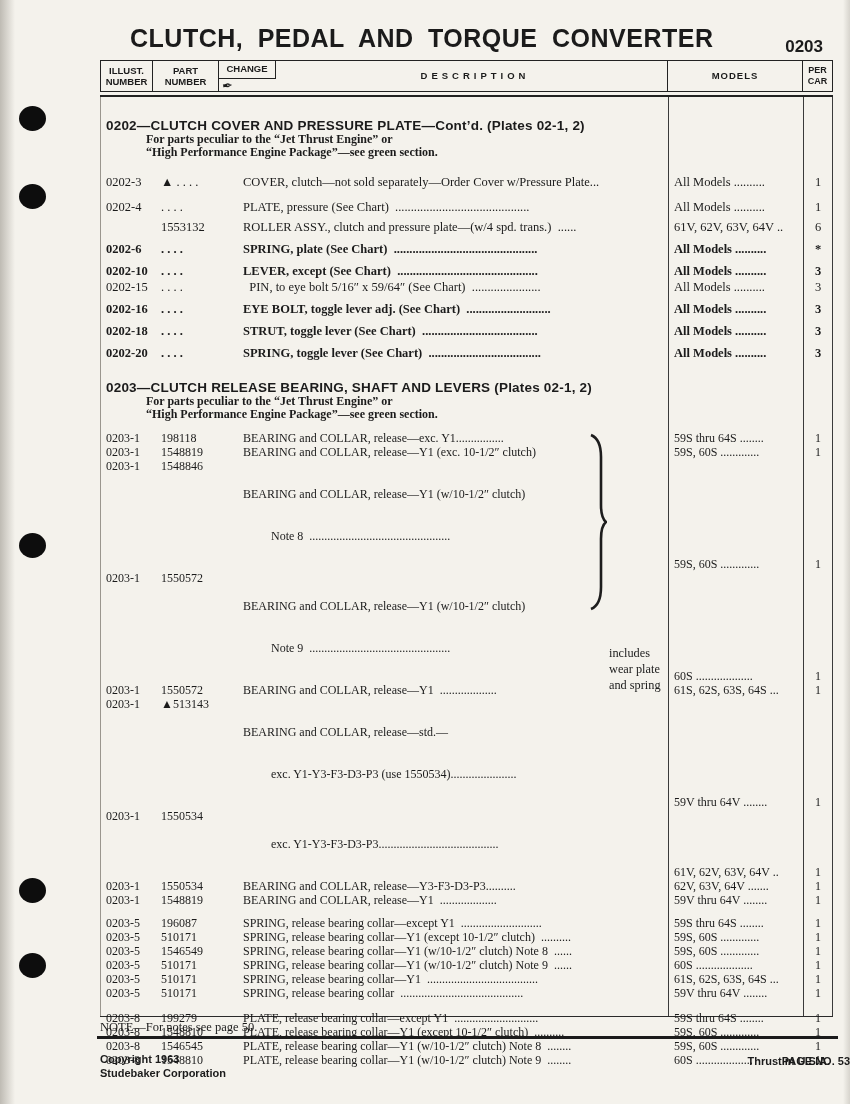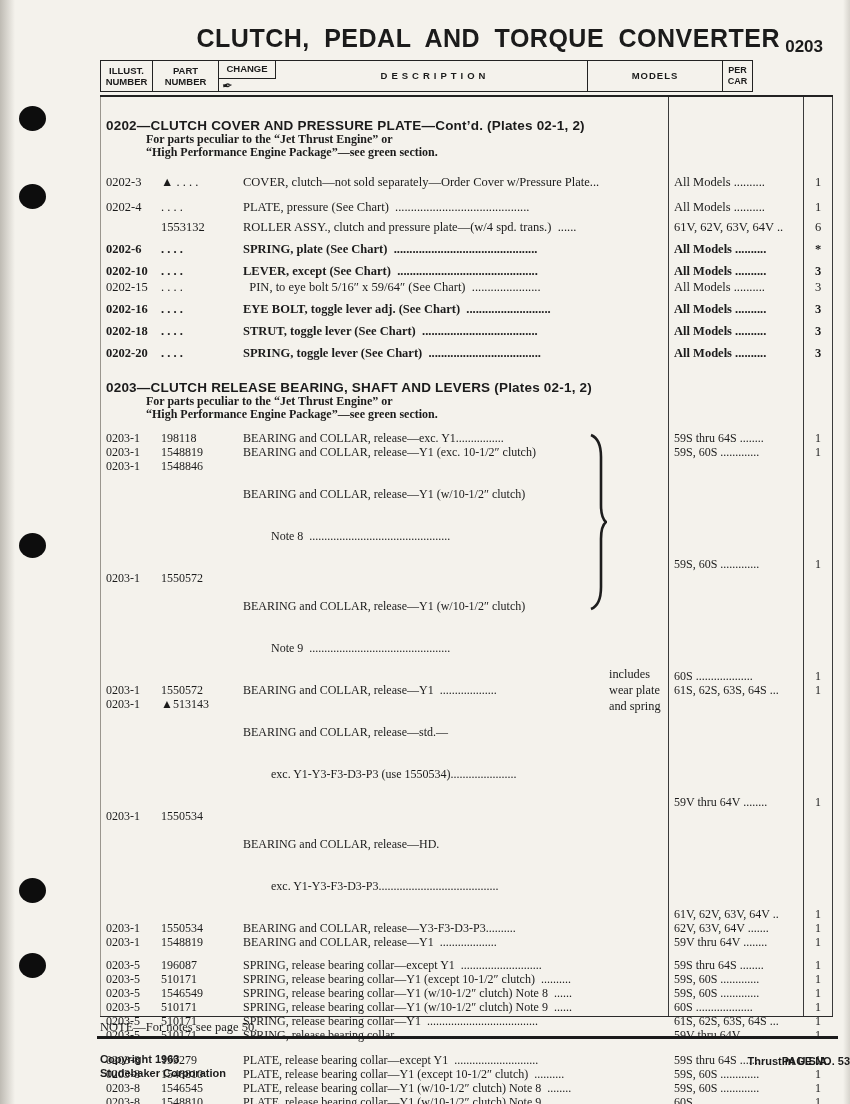--- a/index.html
+++ b/index.html
@@ -8,32 +8,32 @@
     color:#1b1b1b;
     background:
       linear-gradient(90deg, rgba(110,105,95,.40) 0, rgba(110,105,95,0) 15px),
       linear-gradient(270deg, rgba(110,105,95,.22) 0, rgba(110,105,95,0) 7px),
       #f4f2ec;
     font-family:"Liberation Serif","DejaVu Serif",serif;
   }
   .hole{position:absolute;background:#0d0d0d;border-radius:50%;width:27px;height:25px;left:19px;}
 
   .masthead-title{
-    position:absolute;left:130px;top:24px;width:650px;text-align:right;
+    position:absolute;left:130px;top:24px;width:650px;text-align:left;
     font-family:"Liberation Sans",sans-serif;font-weight:700;font-size:25px;
     letter-spacing:.5px;word-spacing:7px;white-space:nowrap;
   }
   .page-code{
     position:absolute;right:27px;top:37px;
     font-family:"Liberation Sans",sans-serif;font-weight:700;font-size:17px;
   }
 
   
   .thead{
-    position:absolute;left:100px;top:60px;width:653px;height:32px;
+    position:absolute;left:100px;top:60px;width:733px;height:32px;
     border:1.5px solid #222;box-sizing:border-box;display:flex;
     font-family:"Liberation Sans",sans-serif;font-weight:700;font-size:9.5px;line-height:11px;
   }
   .thead .hc{box-sizing:border-box;padding-top:4px;text-align:center;flex-shrink:0;}
   .hc-il{width:52px;border-right:1.5px solid #222;}
   .hc-pt{width:66px;border-right:1.5px solid #222;}
   .hc-ch{width:64px;position:relative;}
   .hc-ds{flex:1;letter-spacing:4px;padding-top:9px !important;}
   .hc-md{width:135px;border-left:1.5px solid #222;padding-top:9px !important;letter-spacing:1px;}
   .hc-pc{width:30px;border-left:1.5px solid #222;font-size:9px;}
@@ -270,21 +270,20 @@
           <div class="dl1">BEARING and COLLAR, release—std.—</div>
           <div class="dl2">exc. Y1-Y3-F3-D3-P3 (use 1550534)......................</div>
         </div>
         <div class="c md">59V thru 64V ........</div>
         <div class="c pc">1</div>
       </div>
       <div class="row two">
         <div class="c il">0203-1</div>
         <div class="c pt">1550534</div>
         <div class="c ds">
-          <div class="dl1">BEARING and COLLAR, release—HD.</div>
           <div class="dl2">exc. Y1-Y3-F3-D3-P3........................................</div>
         </div>
         <div class="c md">61V, 62V, 63V, 64V ..</div>
         <div class="c pc">1</div>
       </div>
       <div class="row">
         <div class="c il">0203-1</div>
         <div class="c pt">1550534</div>
         <div class="c ds">BEARING and COLLAR, release—Y3-F3-D3-P3..........</div>
         <div class="c md">62V, 63V, 64V .......</div>

